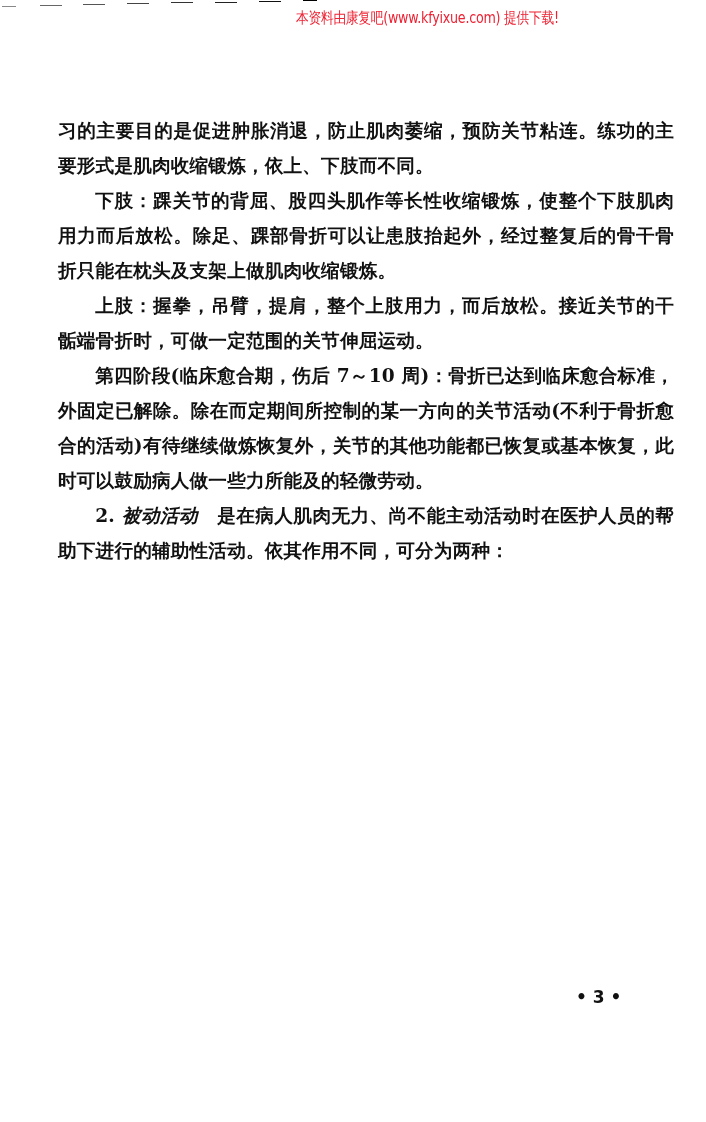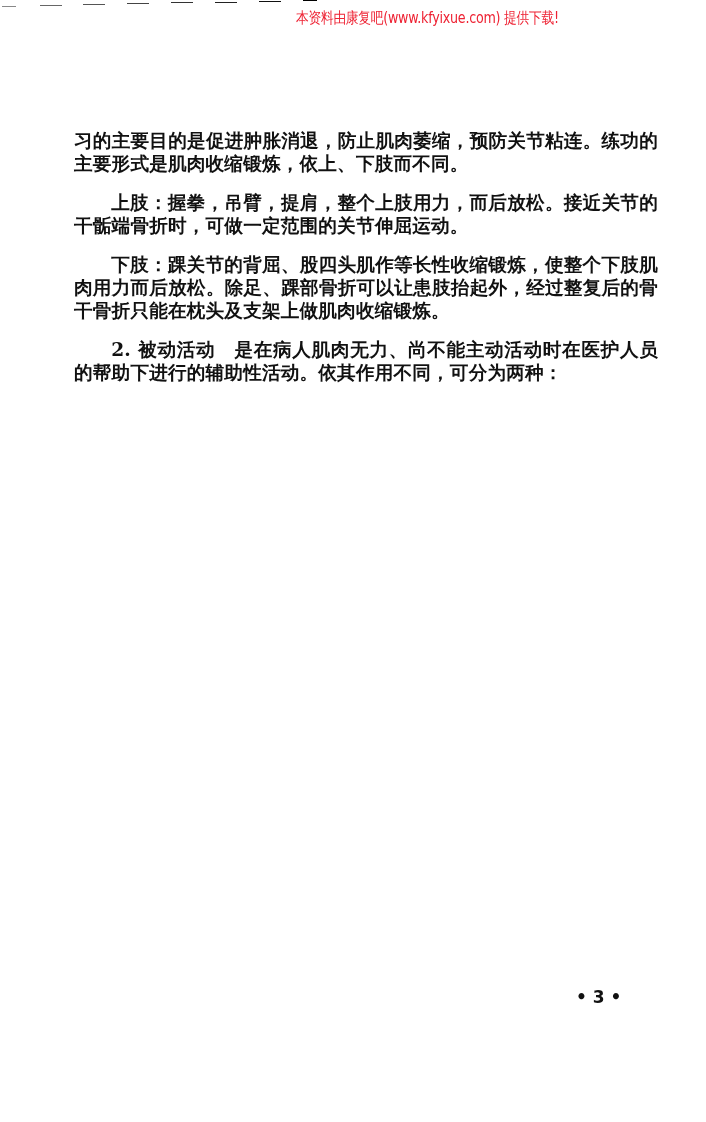--- a/index.html
+++ b/index.html
@@ -4,43 +4,44 @@
 <style>
   html, body { margin: 0; padding: 0; background: #ffffff; }
   body { width: 706px; height: 1122px; position: relative; overflow: hidden;
          font-family: "DejaVu Serif", "Liberation Serif", serif; color: #111; }
   .dashes { position: absolute; top: 0; left: 0; height: 6px; width: 260px; }
   .dash { position: absolute; height: 1px; background: #222; }
   .watermark { position: absolute; top: 8px; left: 296px; font-size: 15.5px;
                color: #ee2233; font-family: "DejaVu Sans", sans-serif; letter-spacing: -0.3px;
                transform: scaleX(0.82); transform-origin: left top; white-space: nowrap; }
   .page { position: absolute; top: 113px; left: 58px; width: 616px; }
-  .p { font-size: 18.6px; line-height: 23px; text-align: justify; text-align-last: left;
-       margin: 16px; font-weight: bold; letter-spacing: 0.2px; }
+  .p { font-size: 18.6px; line-height: 35px; text-align: justify; text-align-last: left;
+       margin: 0; font-weight: bold; letter-spacing: 0.2px; }
   .indent { text-indent: 2em; }
   .page-num { position: absolute; top: 987px; left: 576px; font-size: 17px; font-weight: bold;
               font-family: "DejaVu Sans", sans-serif; }
-  .term { }
+  .term { font-style: italic; }
 </style>
 </head>
 <body>
 
 <div class="dashes">
   <div class="dash" style="left:2px;top:6px;width:14px;background:#888;"></div>
   <div class="dash" style="left:40px;top:5px;width:22px;background:#666;"></div>
   <div class="dash" style="left:83px;top:4px;width:22px;background:#555;"></div>
   <div class="dash" style="left:127px;top:3px;width:22px;background:#444;"></div>
   <div class="dash" style="left:171px;top:2px;width:22px;background:#333;"></div>
   <div class="dash" style="left:215px;top:2px;width:22px;background:#222;"></div>
   <div class="dash" style="left:259px;top:1px;width:22px;background:#111;"></div>
   <div class="dash" style="left:303px;top:0px;width:14px;background:#000;"></div>
 </div>
 
 <div class="watermark">本资料由康复吧(www.kfyixue.com) 提供下载!</div>
 
 <div class="page">
   <p class="p">习的主要目的是促进肿胀消退，防止肌肉萎缩，预防关节粘连。练功的主要形式是肌肉收缩锻炼，依上、下肢而不同。</p>
+  <p class="p indent">下肢：踝关节的背屈、股四头肌作等长性收缩锻炼，使整个下肢肌肉用力而后放松。除足、踝部骨折可以让患肢抬起外，经过整复后的骨干骨折只能在枕头及支架上做肌肉收缩锻炼。</p>
   <p class="p indent">上肢：握拳，吊臂，提肩，整个上肢用力，而后放松。接近关节的干骺端骨折时，可做一定范围的关节伸屈运动。</p>
-  <p class="p indent">下肢：踝关节的背屈、股四头肌作等长性收缩锻炼，使整个下肢肌肉用力而后放松。除足、踝部骨折可以让患肢抬起外，经过整复后的骨干骨折只能在枕头及支架上做肌肉收缩锻炼。</p>
+  <p class="p indent">第四阶段(临床愈合期，伤后 7～10 周)：骨折已达到临床愈合标准，外固定已解除。除在而定期间所控制的某一方向的关节活动(不利于骨折愈合的活动)有待继续做炼恢复外，关节的其他功能都已恢复或基本恢复，此时可以鼓励病人做一些力所能及的轻微劳动。</p>
   <p class="p indent"><span>2. </span><span class="term">被动活动</span><span>　是在病人肌肉无力、尚不能主动活动时在医护人员的帮助下进行的辅助性活动。依其作用不同，可分为两种：</span></p>
 </div>
 
 <div class="page-num">• 3 •</div>
 
 </body></html>

